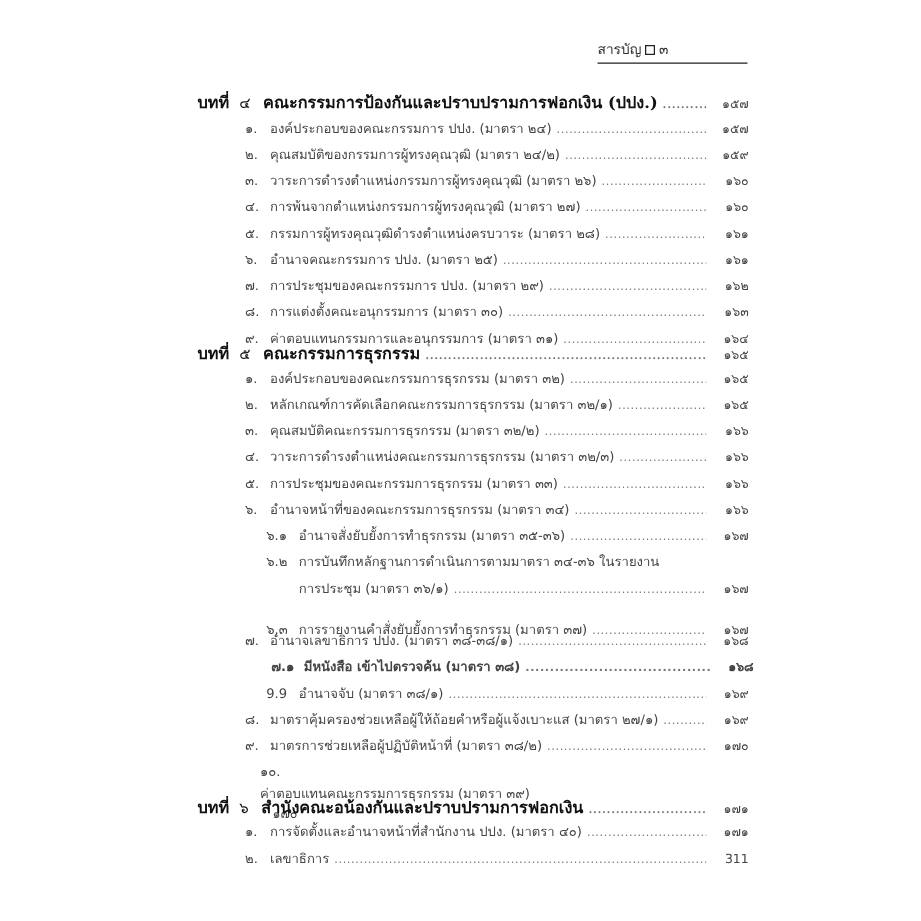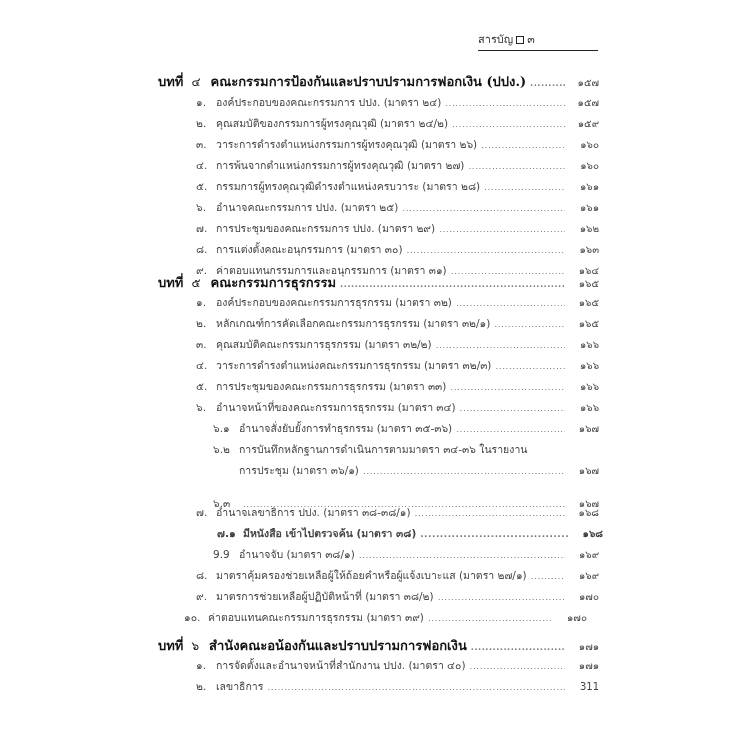--- a/index.html
+++ b/index.html
@@ -228,20 +228,21 @@
       <span class="num">๖.๒</span>
       <span class="label">การบันทึกหลักฐานการดำเนินการตามมาตรา ๓๔-๓๖ ในรายงาน</span>
     </div>
     <div class="row item sub cont" style="left:239px; top:462px; width:360px;">
       <span class="label">การประชุม (มาตรา ๓๖/๑)</span>
       <span class="dots"></span>
       <span class="page-num">๑๖๗</span>
     </div>
     <div class="row item sub" style="left:213px; top:483px; width:386px;margin-top:12px;">
       <span class="num">๖.๓</span>
+      <span class="label">การรายงานคำสั่งยับยั้งการทำธุรกรรม (มาตรา ๓๗)</span>
       <span class="dots"></span>
       <span class="page-num">๑๖๗</span>
     </div>
     <div class="row item" style="left:196px; top:504px; width:403px;">
       <span class="num">๗.</span>
       <span class="label">อำนาจเลขาธิการ ปปง. (มาตรา ๓๘-๓๘/๑)</span>
       <span class="dots"></span>
       <span class="page-num">๑๖๘</span>
     </div>
     <div class="row item sub" style="left:217px; top:525px; width:386px;font-weight:bold;">
@@ -261,21 +262,21 @@
       <span class="label">มาตราคุ้มครองช่วยเหลือผู้ให้ถ้อยคำหรือผู้แจ้งเบาะแส (มาตรา ๒๗/๑)</span>
       <span class="dots"></span>
       <span class="page-num">๑๖๙</span>
     </div>
     <div class="row item" style="left:196px; top:588px; width:403px;">
       <span class="num">๙.</span>
       <span class="label">มาตรการช่วยเหลือผู้ปฏิบัติหน้าที่ (มาตรา ๓๘/๒)</span>
       <span class="dots"></span>
       <span class="page-num">๑๗๐</span>
     </div>
-    <div class="row item" style="left:184px; top:609px; width:403px;">
+    <div class="row item" style="left:204px; top:609px; width:403px;flex-direction:column;">
       <span class="num" style="width:24px;">๑๐.</span>
       <span class="label">ค่าตอบแทนคณะกรรมการธุรกรรม (มาตรา ๓๙)</span>
       <span class="dots"></span>
       <span class="page-num">๑๗๐</span>
     </div>
 
     <div class="row chapter" style="left:158px; top:635px; width:441px;">
       <span class="chap-word">บทที่</span>
       <span class="chap-no">๖</span>
       <span class="label">สำนังคณะอน้องกันและปราบปรามการฟอกเงิน</span>

